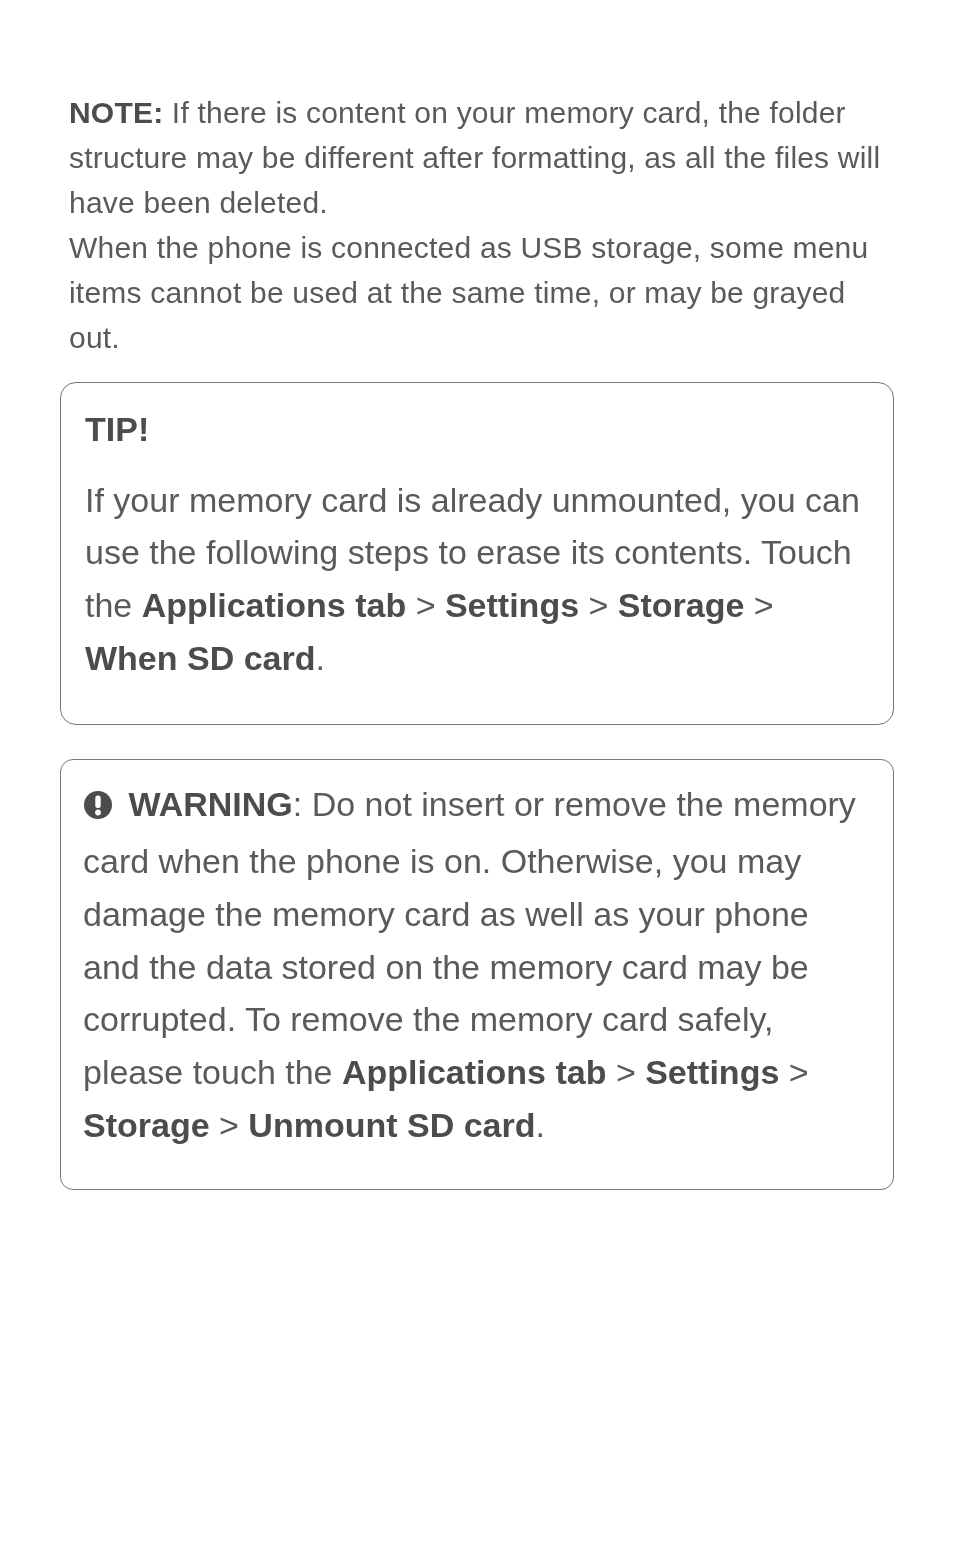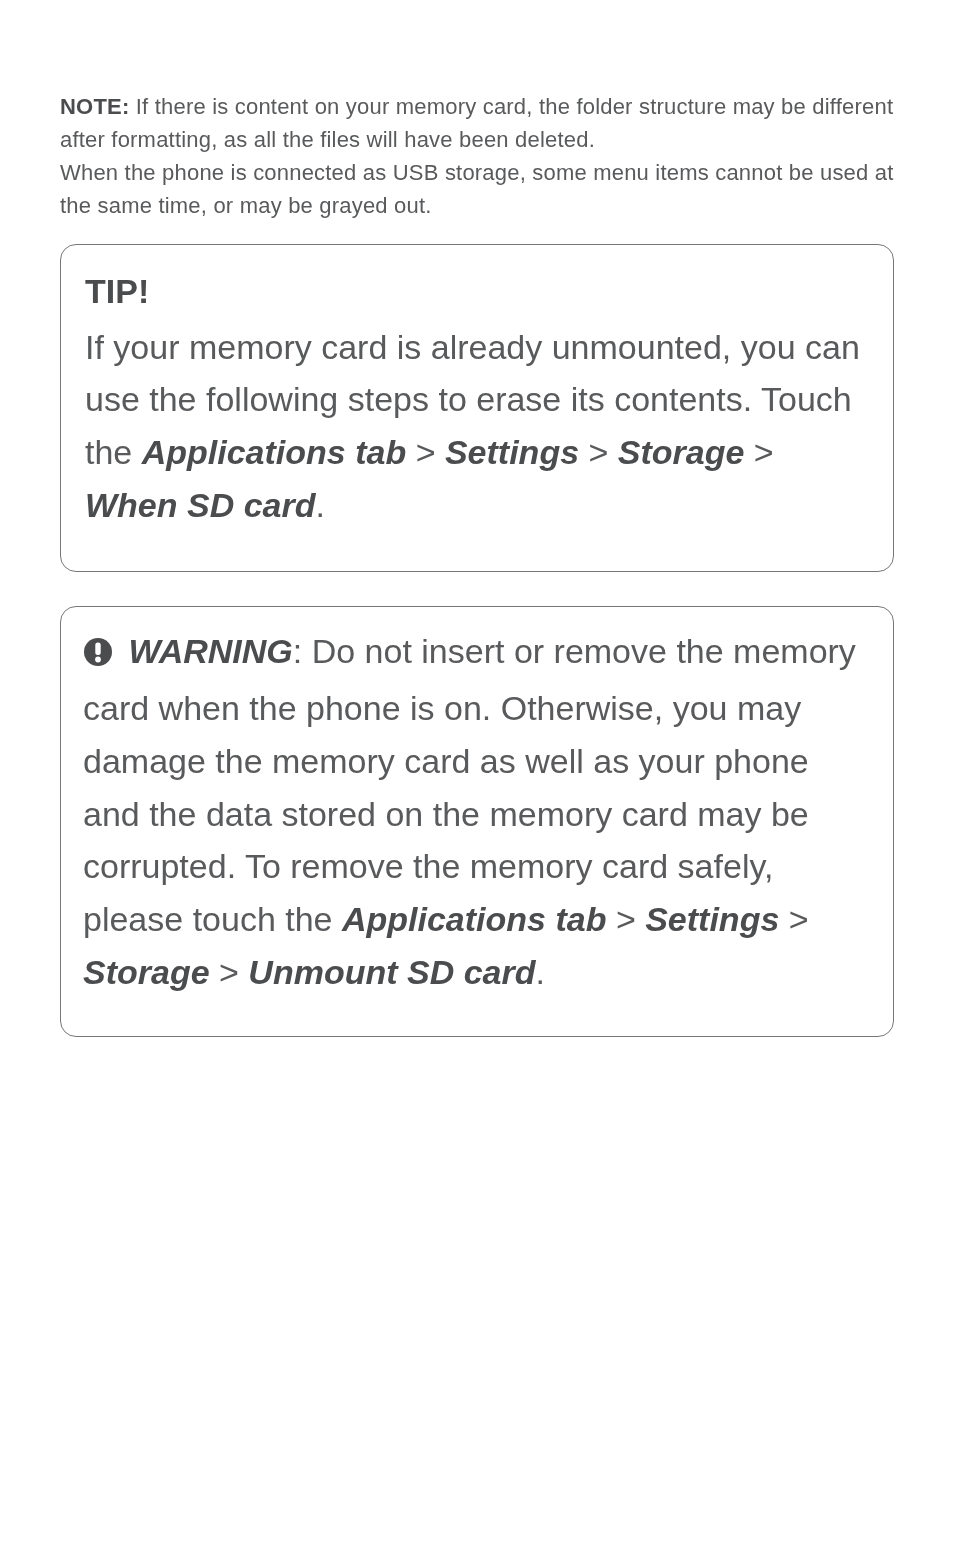--- a/index.html
+++ b/index.html
@@ -13,50 +13,51 @@
     font-weight: 300;
   }
   .page {
     position: relative;
     box-sizing: border-box;
     width: 954px;
     height: 1557px;
     padding: 90px 60px 0 60px;
   }
   .body-text {
-    font-size: 22px;
+    font-size: 30px;
     line-height: 1.5;
     letter-spacing: 0.2px;
+    margin-left: 9px;
   }
   .body-text .strong {
     font-weight: 700;
     color: #4b4c4e;
   }
   .callout {
     margin-top: 22px;
     border: 1.5px solid #777;
     border-radius: 16px;
     padding: 20px 24px 40px 24px;
     font-size: 34px;
     line-height: 1.55;
   }
   .callout .strong {
     font-weight: 700;
     color: #4b4c4e;
-    font-style: italic;
   }
   .tip-title {
     font-weight: 700;
     color: #4b4c4e;
     display: block;
-    margin-bottom: 3px;
+    margin-bottom: 18px;
   }
   .warn-callout {
     margin-top: 34px;
     padding: 18px 22px 38px 22px;
+    border-radius: 13px;
   }
   .warn-icon {
     display: inline-block;
     vertical-align: -4px;
     margin-right: 6px;
   }
   .footer {
     position: absolute;
     left: 0;
     right: 0;

